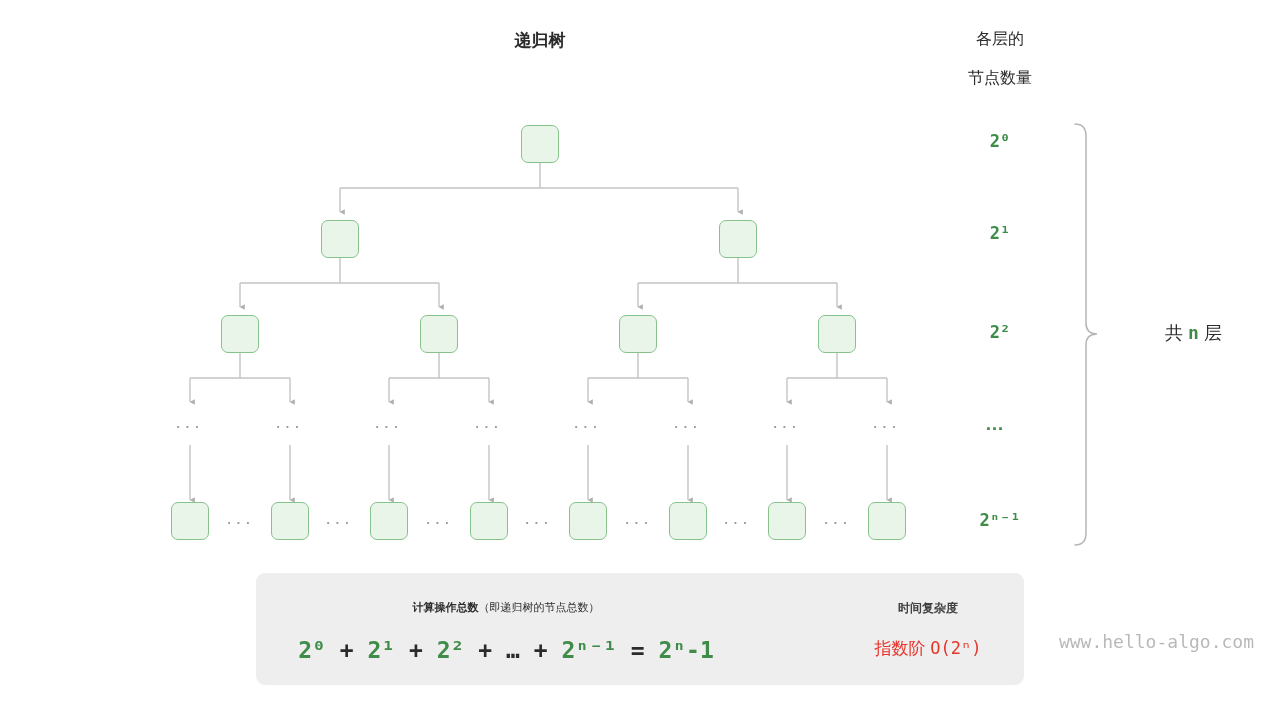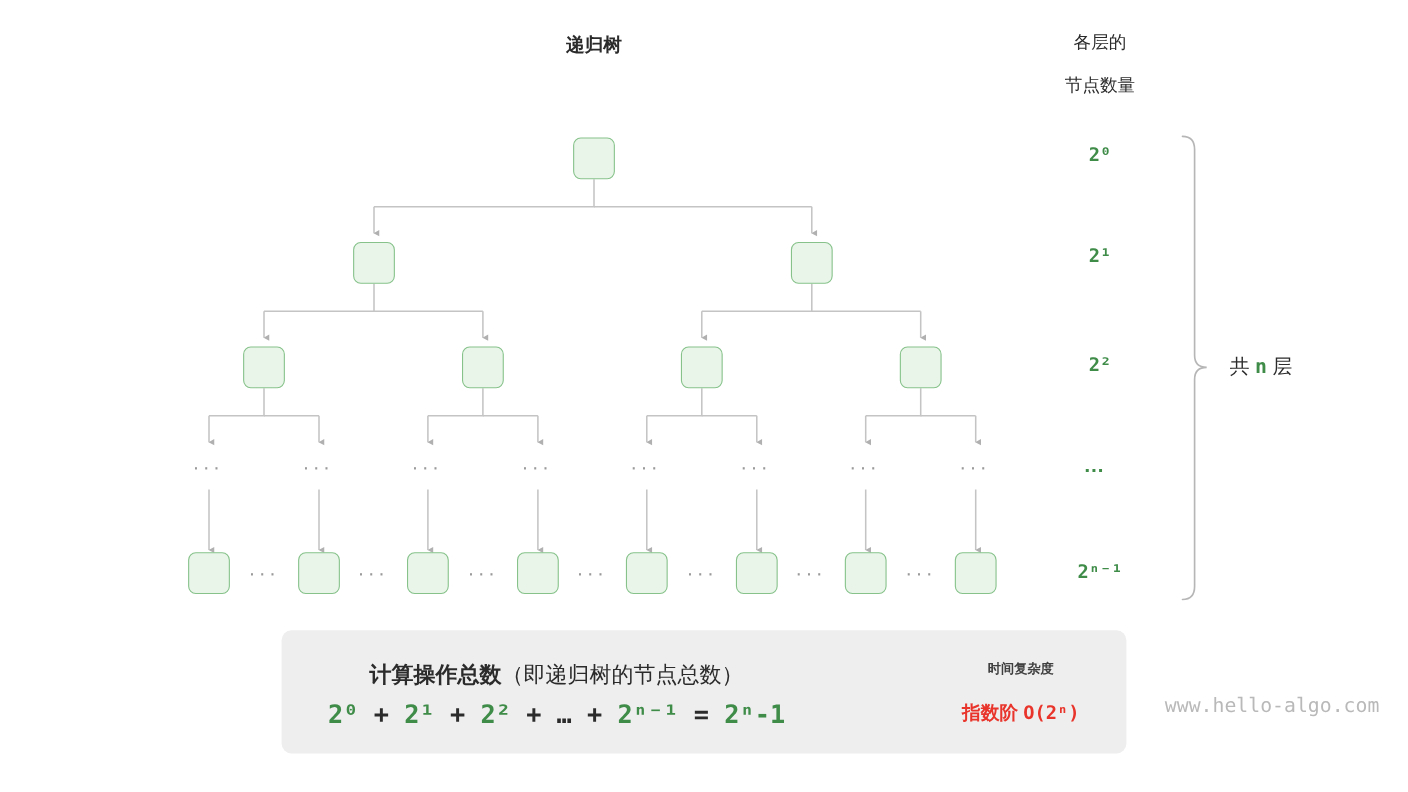--- a/index.html
+++ b/index.html
@@ -79,20 +79,21 @@
     font-size: 17px;
     color: #3f8c49;
     white-space: nowrap;
     text-align: center;
   }
   .levels-label {
     position: absolute;
     font-size: 18px;
     color: #2b2b2b;
     white-space: nowrap;
+    margin-left: 47px;
   }
   .levels-label .n {
     color: #3f8c49;
     font-weight: bold;
     font-family: "DejaVu Sans Mono", monospace;
   }
   
   .panel {
     position: absolute;
     left: 256px;
@@ -101,21 +102,21 @@
     height: 112px;
     background: #eeeeee;
     border-radius: 9px;
   }
   .panel-left-title {
     position: absolute;
     left: 256px;
     top: 600px;
     width: 500px;
     text-align: center;
-    font-size: 20px;
+    font-size: 11px;
     font-weight: bold;
     color: #2b2b2b;
     white-space: nowrap;
   }
   .panel-left-title .thin {
     font-weight: normal;
   }
   .panel-formula {
     position: absolute;
     left: 256px;
@@ -142,21 +143,21 @@
     color: #404040;
     white-space: nowrap;
   }
   .panel-right-value {
     position: absolute;
     left: 800px;
     top: 637px;
     width: 256px;
     text-align: center;
     font-size: 17px;
-    font-weight: bold;
+    font-weight: normal;
     color: #e8342a;
     white-space: nowrap;
   }
   .panel-right-value .mono {
     font-family: "DejaVu Sans Mono", monospace;
   }
   .watermark {
     position: absolute;
     right: 26px;
     bottom: 12px;

